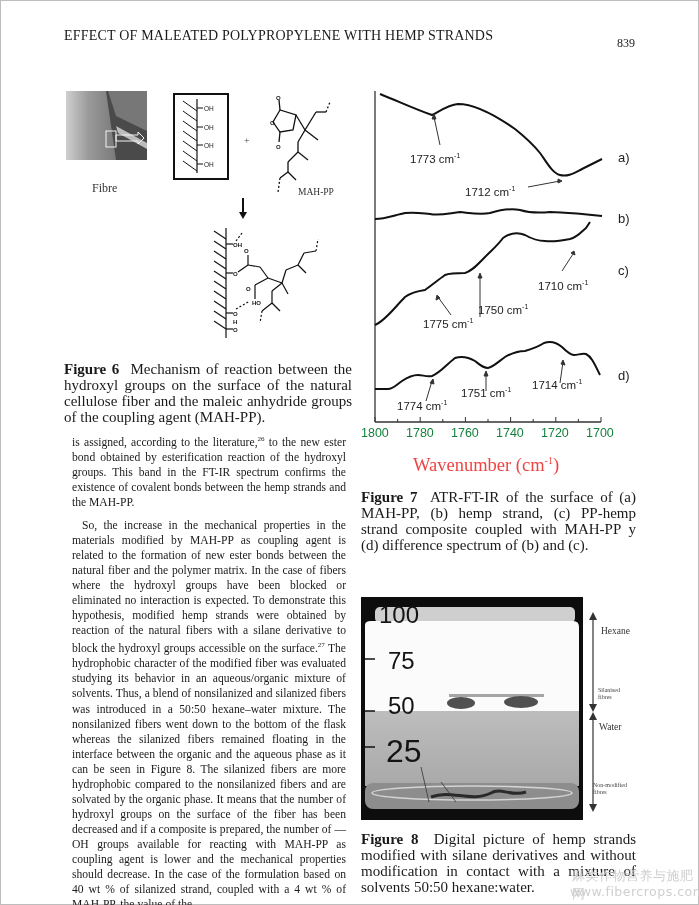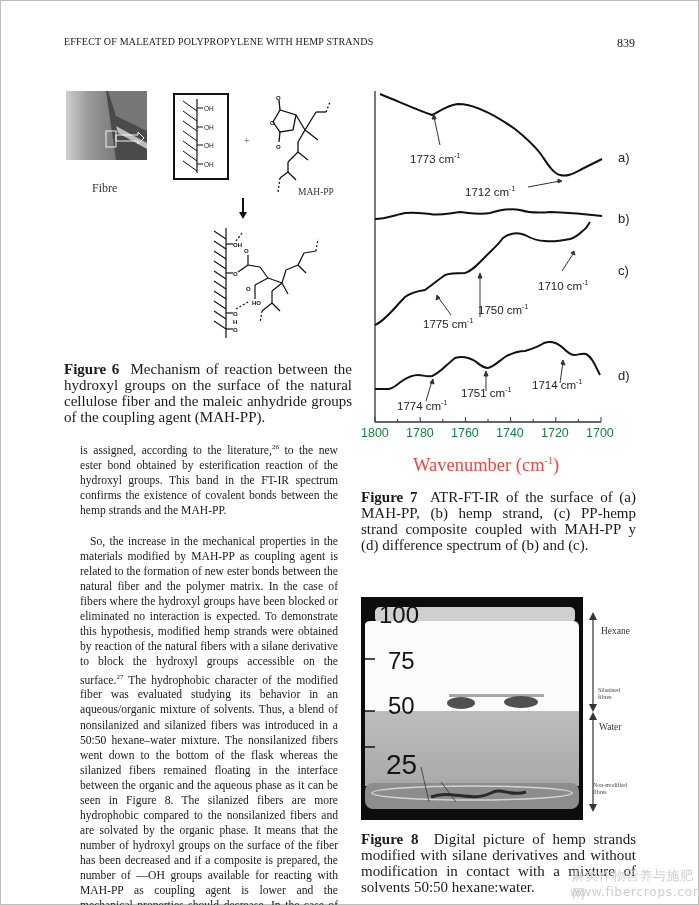--- a/index.html
+++ b/index.html
@@ -1,26 +1,26 @@
 <!DOCTYPE html>
 <html><head>
 <meta charset="utf-8">
 <style>
   html, body { margin:0; padding:0; background:#fff; }
   body { width:699px; height:905px; position:relative; overflow:hidden;
          font-family:"Liberation Serif","DejaVu Serif",serif; color:#1a1a1a; }
   .frame { position:absolute; left:0; top:0; width:697px; height:903px; border:1px solid #bdbdbd; }
-  .hdr { position:absolute; top:36px; left:64px; font-size:10px; letter-spacing:0.2px; }
+  .hdr { position:absolute; top:28px; left:64px; font-size:14px; letter-spacing:0.2px; }
   .pg { position:absolute; top:36px; left:617px; font-size:12px; }
   .abs { position:absolute; }
   .cap { font-size:15px; line-height:16px; text-align:justify; }
   .cap b { font-weight:bold; }
   .body-text { position:absolute; left:64px; top:424px; width:290px; font-size:11.6px;
                line-height:15.05px; text-align:justify; }
-  .body-text p { margin:16px; }
+  .body-text p { margin:8px; }
   .body-text p.ind { text-indent:10px; }
   .ir-label { position:absolute; font-family:"Liberation Sans","DejaVu Sans",sans-serif; font-size:11.5px; color:#222; white-space:nowrap; }
   .ir-label sup { font-size:7px; }
   .tick { position:absolute; font-family:"Liberation Sans","DejaVu Sans",sans-serif; font-size:12.5px; color:#15803d; }
   .xaxis-title { position:absolute; font-size:18.5px; color:#ef4444; white-space:nowrap; }
   .xaxis-title sup { font-size:10px; }
   .photo-label { position:absolute; font-size:9.5px; color:#333; }
   .photo-small { position:absolute; font-size:6px; color:#444; line-height:7px; }
   .wm { position:absolute; font-family:"DejaVu Sans",sans-serif; color:#cfcfcf; font-size:13px; letter-spacing:0.5px; }
 </style>
@@ -276,21 +276,21 @@
     </g>
     <g stroke="#111" stroke-width="1.5">
       <line x1="4" y1="62" x2="14" y2="62"></line>
         <line x1="4" y1="114" x2="14" y2="114"></line>
       <line x1="4" y1="150" x2="14" y2="150"></line>
     </g>
   </svg>
   <div class="abs" style="left:18px; top:4px; font-family:'Liberation Sans',sans-serif; font-size:24px; color:#141414;">100</div>
   <div class="abs" style="left:27px; top:50px; font-family:'Liberation Sans',sans-serif; font-size:24px; color:#141414;">75</div>
   <div class="abs" style="left:27px; top:95px; font-family:'Liberation Sans',sans-serif; font-size:24px; color:#141414;">50</div>
-  <div class="abs" style="left:25px; top:152px; font-family:'Liberation Sans',sans-serif; font-size:28px; color:#141414;">25</div>
+  <div class="abs" style="left:25px; top:136px; font-family:'Liberation Sans',sans-serif; font-size:32px; color:#141414;">25</div>
 </div>
 
 <svg class="abs" style="left:587px; top:612px;" width="12" height="200" viewBox="0 0 12 200">
   <line x1="6" y1="6" x2="6" y2="94" stroke="#333" stroke-width="1.2"></line>
   <polygon points="2,8 10,8 6,0" fill="#333"></polygon>
     <polygon points="2,92 10,92 6,100" fill="#333"></polygon>
   <line x1="6" y1="106" x2="6" y2="196" stroke="#333" stroke-width="1.2"></line>
   <polygon points="2,108 10,108 6,100" fill="#333"></polygon>
     <polygon points="2,192 10,192 6,200" fill="#333"></polygon>
 </svg>

